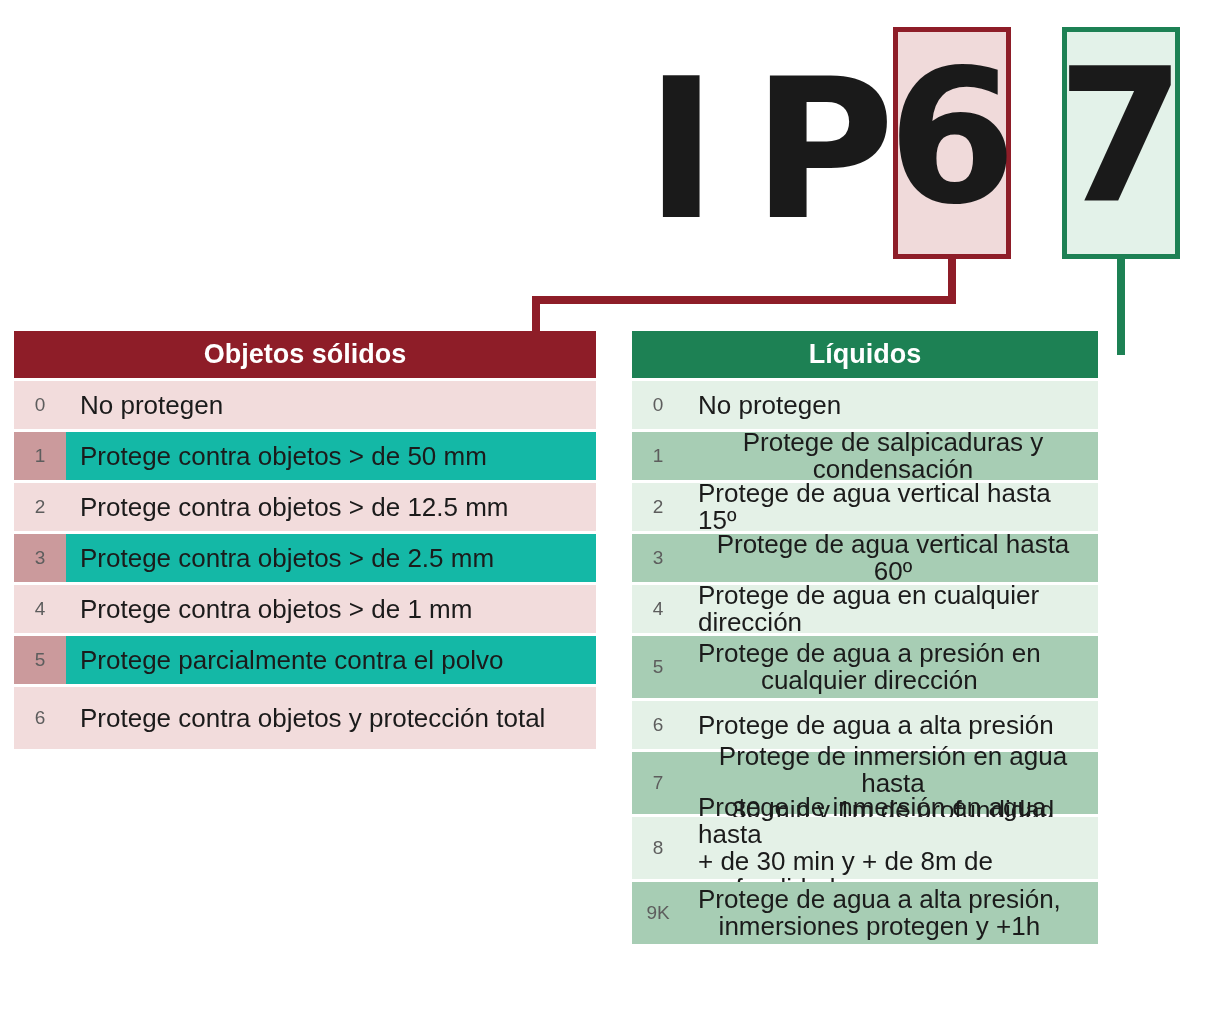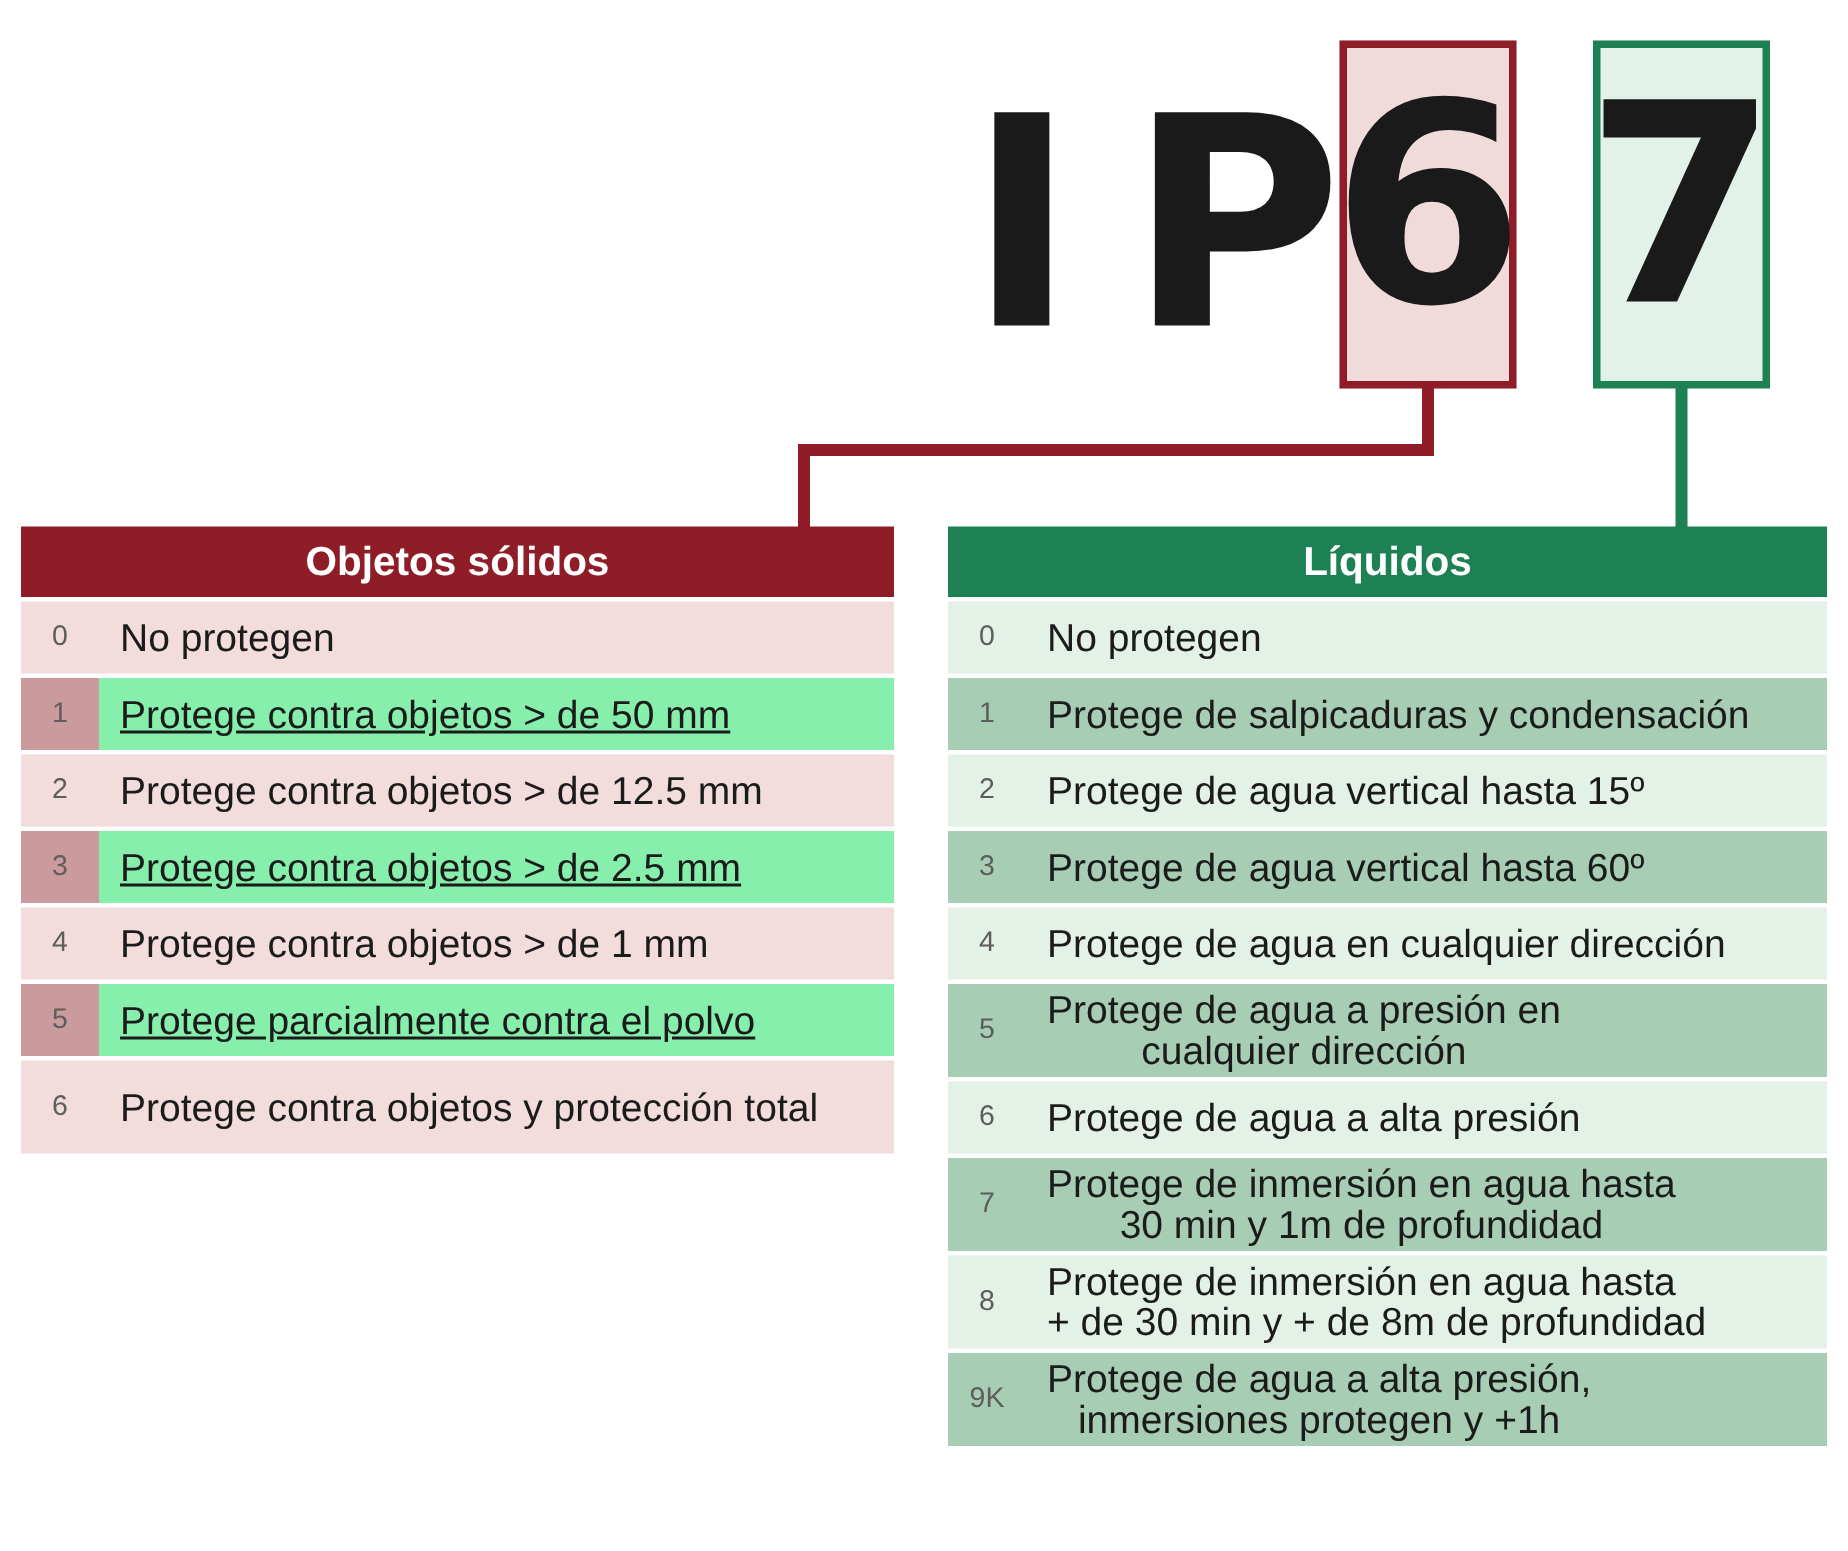--- a/index.html
+++ b/index.html
@@ -73,24 +73,24 @@
     left: 0;
     top: 0;
     width: 1232px;
     height: 1034px;
     pointer-events: none;
   }
 
   
   .table {
     position: absolute;
-    top: 351px;
+    top: 331px;
   }
   #table-solid { left: 14px; width: 582px; }
-  #table-liquid { left: 632px; width: 586px; }
+  #table-liquid { left: 632px; width: 466px; }
 
   .table-header {
     height: 47px;
     display: flex;
     align-items: center;
     justify-content: center;
     color: #ffffff;
     font-family: "Liberation Sans", sans-serif;
     font-weight: bold;
     font-size: 27px;
@@ -123,21 +123,21 @@
     color: #1b1b1b;
     line-height: 27px;
     font-family: "Liberation Sans", sans-serif;
   }
   .row-text span { display: block; }
 
   
   .s-light .row-num { background: #f2dcdc; }
   .s-light .row-text { background: #f2dcdc; }
   .s-dark .row-num  { background: #cb9a9c; }
-  .s-dark .row-text { background: #86efac; text-decoration: underline; }
+  .s-dark .row-text { background: #14b8a6; }
 
   
   .l-light .row-num { background: #e4f1e7; }
   .l-light .row-text { background: #e4f1e7; }
   .l-dark .row-num  { background: #a7cdb4; }
   .l-dark .row-text { background: #a7cdb4; text-align: center; }
 
   .h1 { height: 48px; }
   .h2 { height: 62px; }
 </style>

